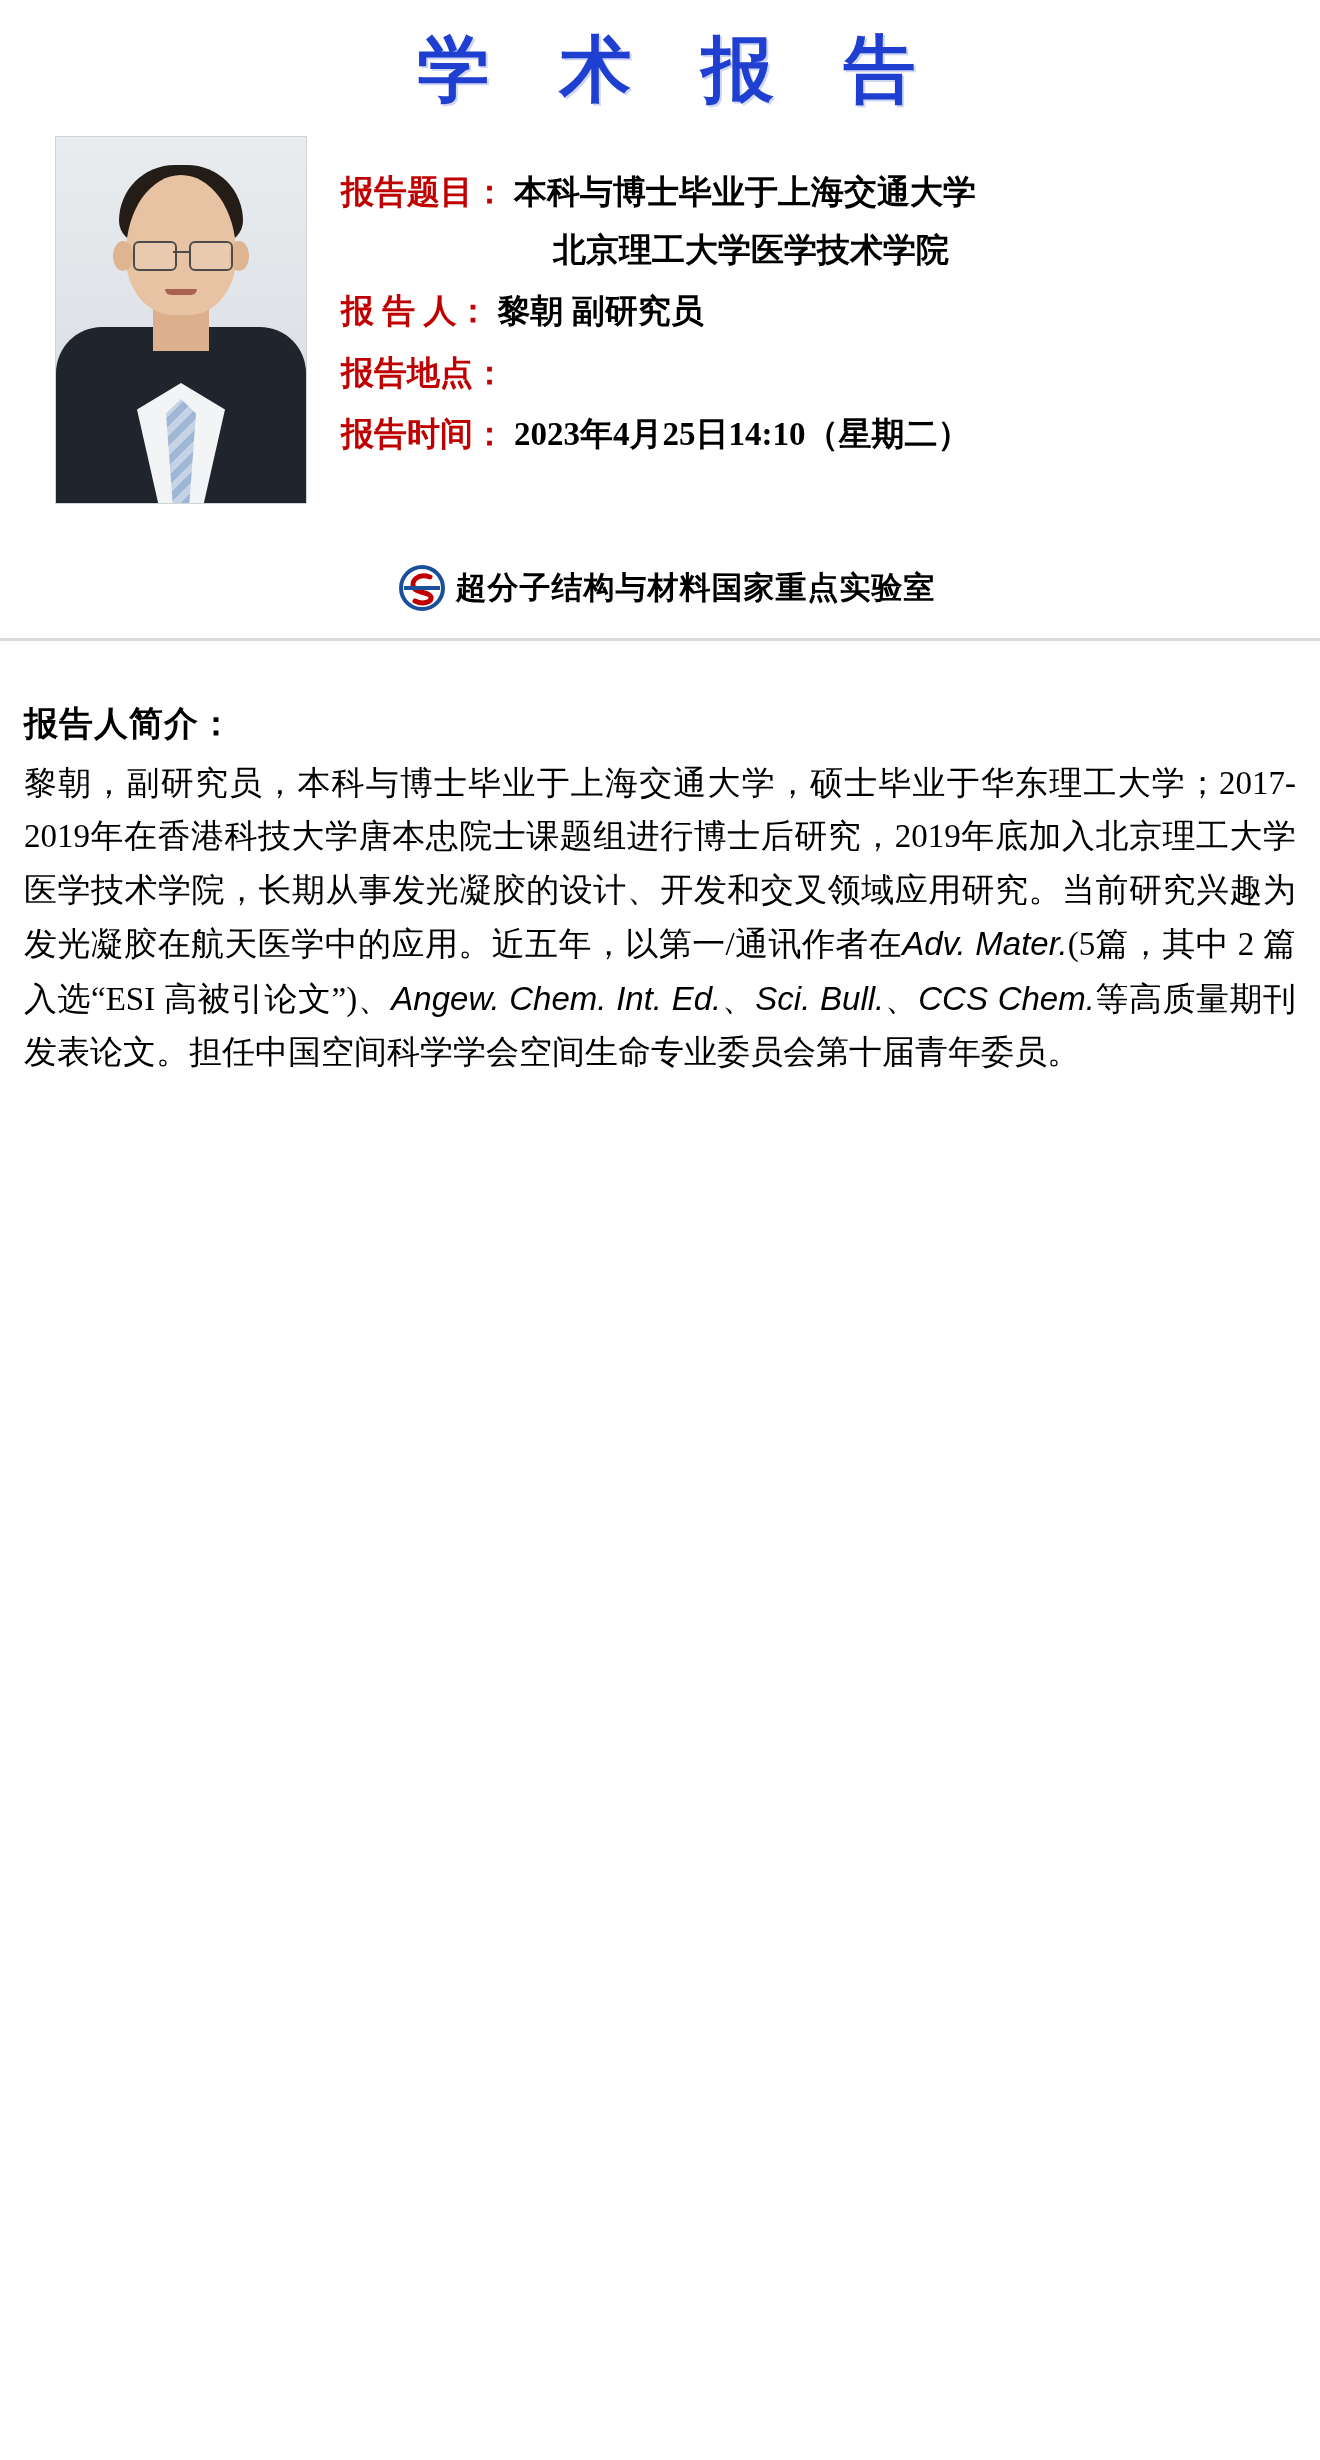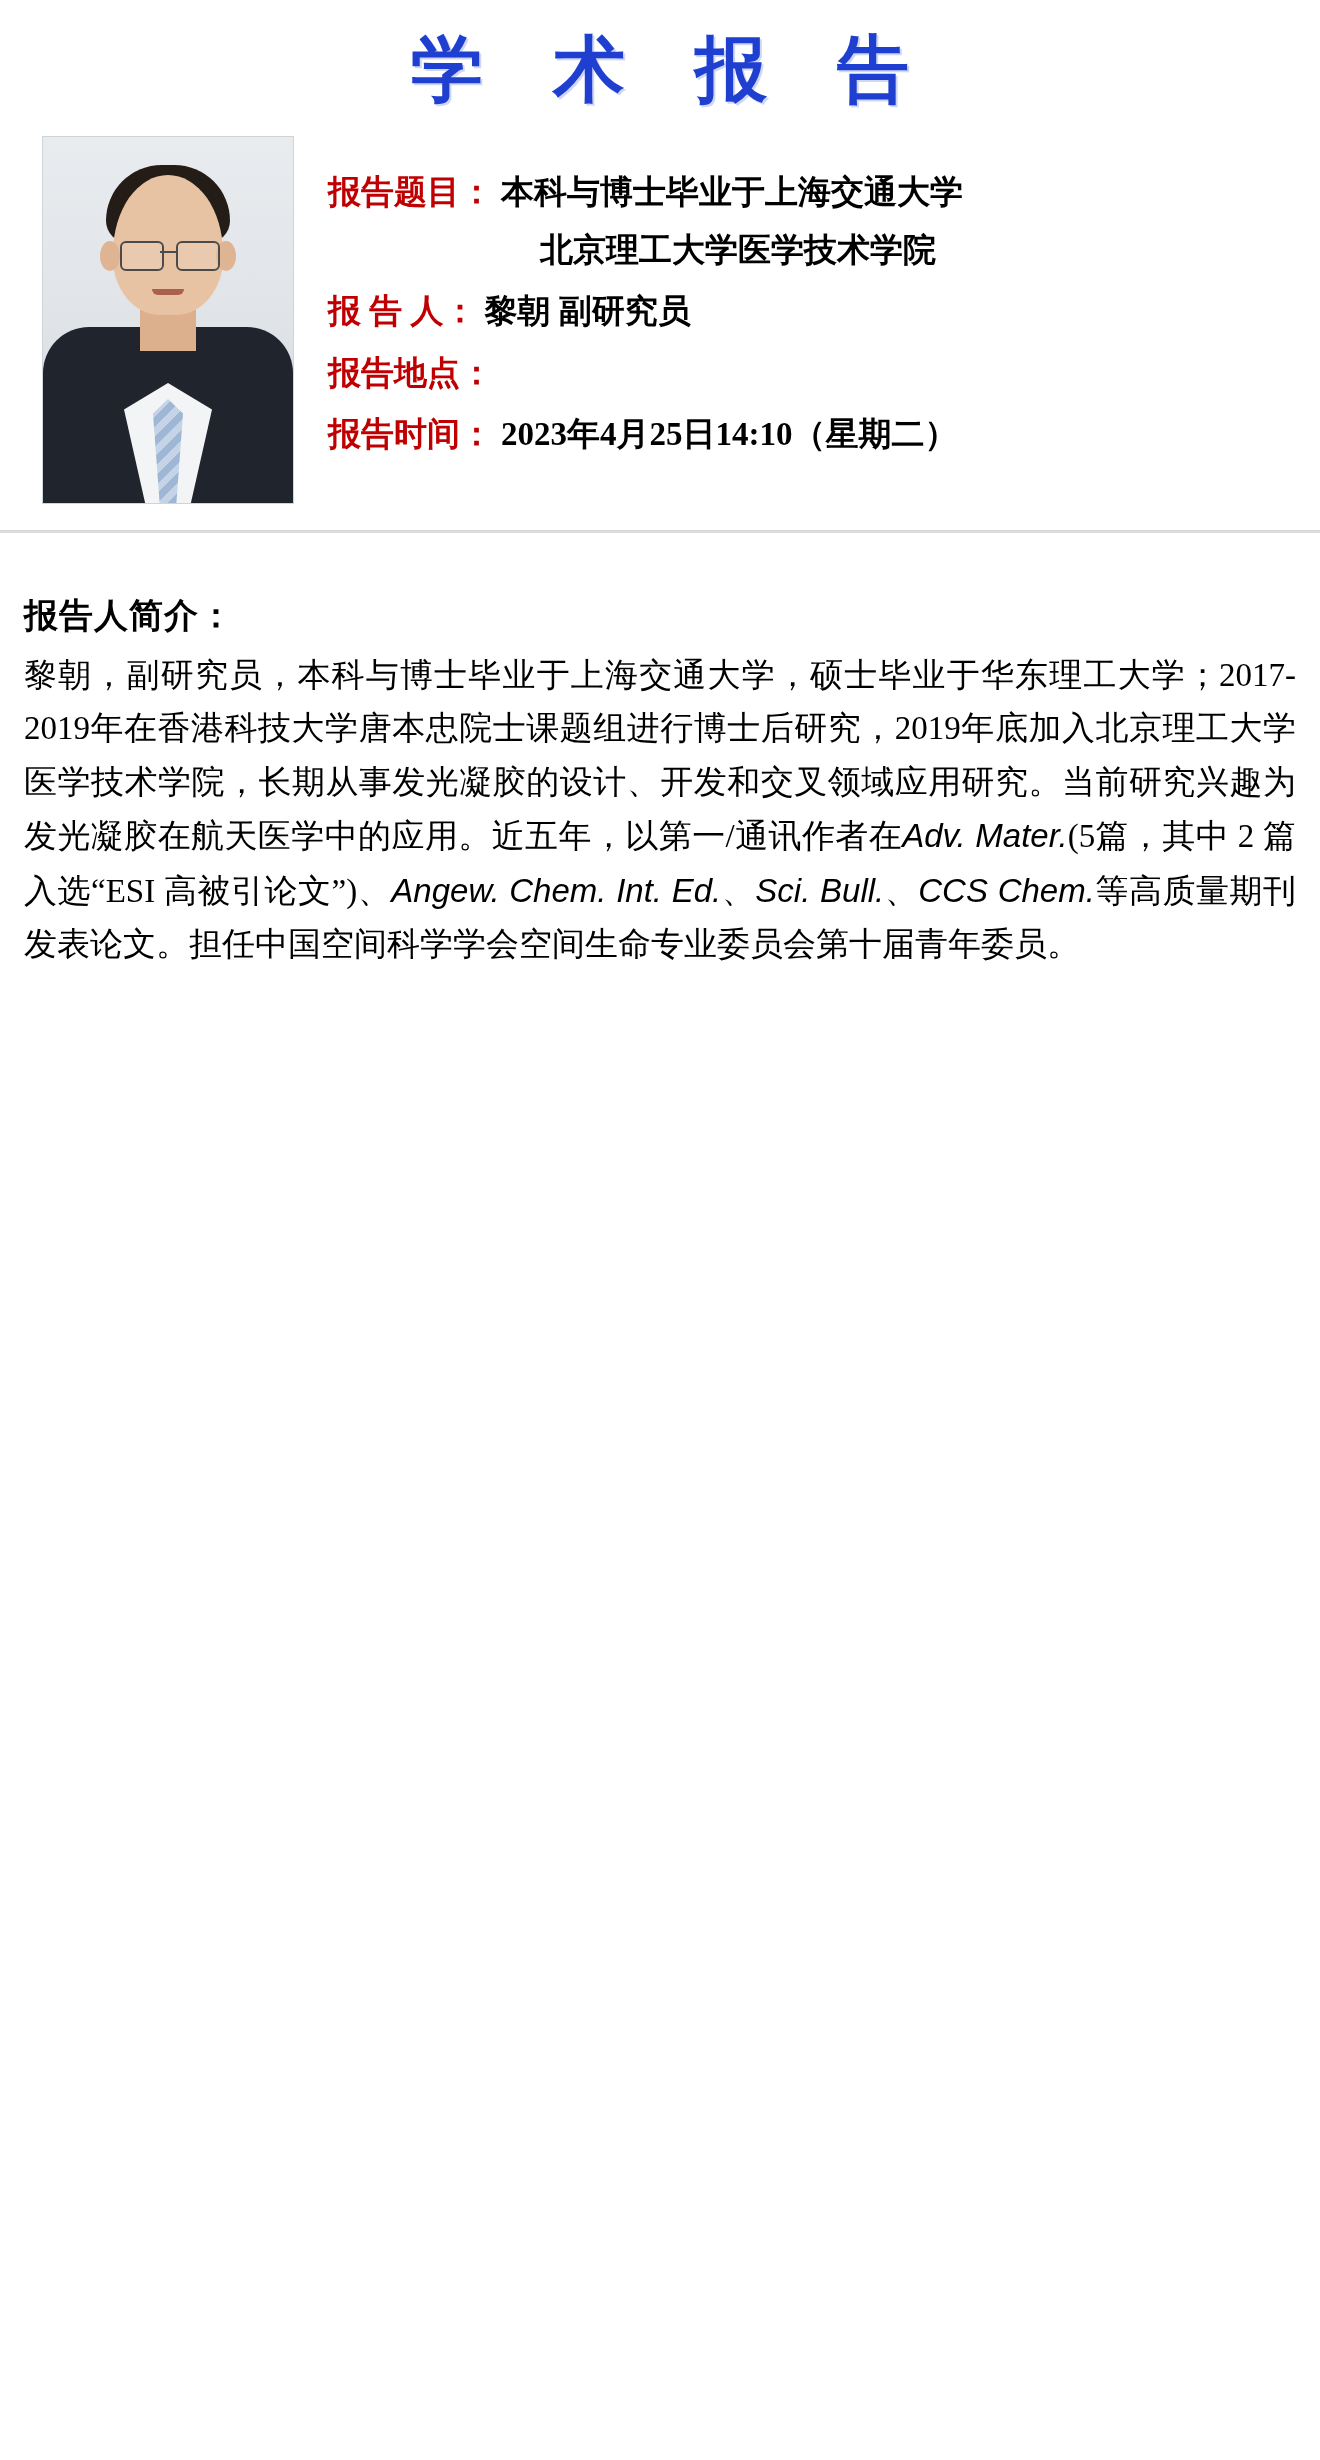--- a/index.html
+++ b/index.html
@@ -20,21 +20,21 @@
     background: #ffffff;
     position: relative;
   }
 
   
   .poster {
     border: 1px solid #d8d8d8;
     border-top: none;
     border-left: none;
     border-right: none;
-    padding: 0 0 26px 0;
+    padding: 0 0 26px 13px;
     position: relative;
   }
   .poster-title {
     text-align: center;
     color: #1f3fd0;
     font-family: "Liberation Serif", "DejaVu Serif", serif;
     font-weight: bold;
     font-size: 72px;
     letter-spacing: 26px;
     text-indent: 26px;
@@ -295,20 +295,30 @@
         </div>
 
         <div class="info-line">
           <span class="info-label">报告时间：</span>
           <span class="info-value">2023年4月25日14:10（星期二）</span>
         </div>
 
       </div>
     </div>
 
+    <div class="lab-row">
+      <span class="lab-logo">
+        <svg width="48" height="48" viewBox="0 0 48 48" xmlns="http://www.w3.org/2000/svg">
+          <circle cx="24" cy="24" r="21" fill="none" stroke="#1b4f9c" stroke-width="4"></circle>
+          <path d="M32 13 C20 9, 12 17, 16 24 C19 30, 31 27, 33 33 C34 38, 25 41, 17 37" fill="none" stroke="#c00000" stroke-width="5" stroke-linecap="round"></path>
+          <path d="M6 24 H42" stroke="#1b4f9c" stroke-width="4"></path>
+        </svg>
+      </span>
+      <span class="lab-name">超分子结构与材料国家重点实验室</span>
+    </div>
   </div>
 
   <div class="divider"></div>
 
 
   <div class="divider"></div>
 
   <div class="gap"></div>
 
   <div class="section">

